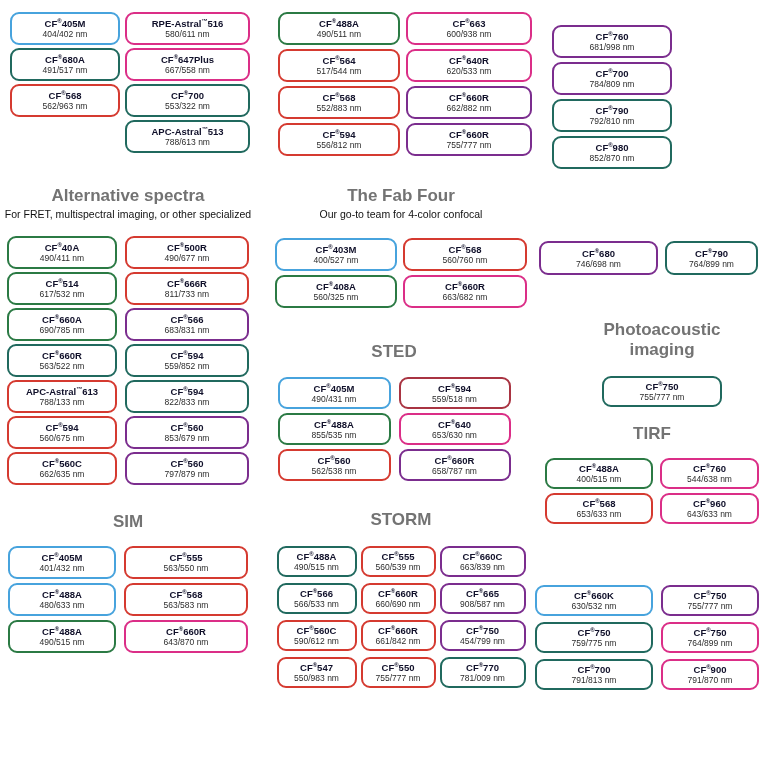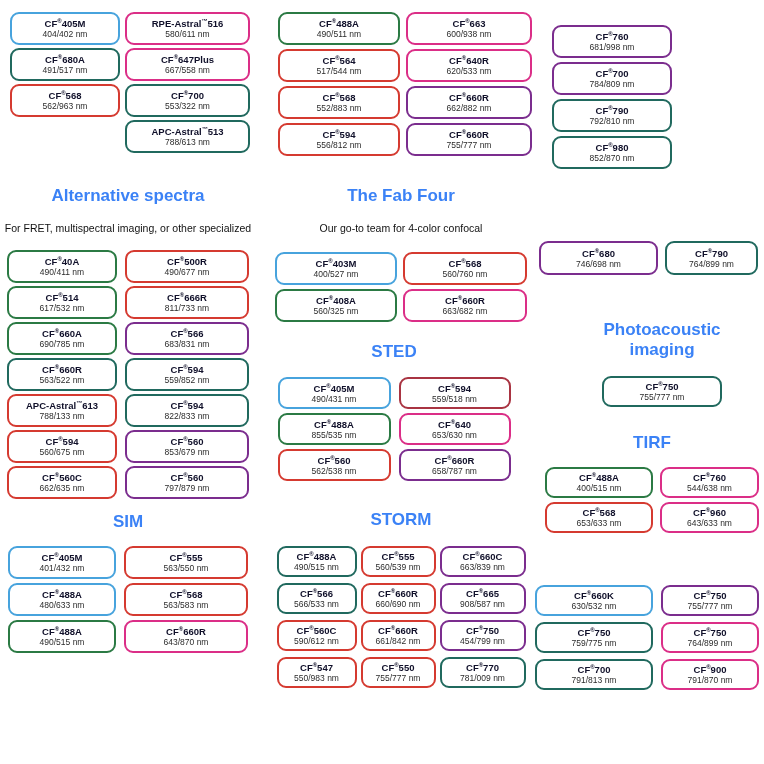--- a/index.html
+++ b/index.html
@@ -1,20 +1,20 @@
 <!DOCTYPE html>
 <html><head>
 <meta charset="utf-8">
 <style>
   html,body{margin:0;padding:0;background:#fff;}
   .canvas{position:relative;width:764px;height:764px;background:#fff;
           font-family:"Liberation Sans",sans-serif;overflow:hidden;}
   .section{position:absolute;}
-  .section-title{font-size:17px;font-weight:700;text-align:center;margin:0;color:#3b82f6;}
-  .section-subtitle{font-size:10.5px;font-weight:400;text-align:center;margin:16px 0 0;color:#111;}
+  .section-title{font-size:17px;font-weight:700;text-align:center;margin:0;color:#737373;}
+  .section-subtitle{font-size:10.5px;font-weight:400;text-align:center;margin:2px 0 0;color:#111;}
   .pills{display:flex;justify-content:center;}
   .col{display:flex;flex-direction:column;gap:3px;}
   .pill{background:#fff;border:2px solid #333;border-radius:9px;height:33px;width:100%;
         box-sizing:border-box;display:flex;flex-direction:column;justify-content:center;
         align-items:center;flex:0 0 auto;}
   .pill-name{font-size:9.5px;font-weight:700;color:#10102a;line-height:11px;white-space:nowrap;}
   .pill-name sup{font-size:6px;line-height:0;}
   .pill-value{font-size:8.5px;color:#2b2b2b;line-height:10px;white-space:nowrap;}
 
   [data-section="top-left"]{left:10px;top:12px;}
@@ -54,21 +54,21 @@
   [data-section="sted"] .col:nth-child(1){width:113px;}
   [data-section="sted"] .col:nth-child(2){width:112px;}
   [data-section="sted"] .pill{height:32px;}
 
   [data-section="photoacoustic"]{left:560px;top:308px;width:204px;}
   [data-section="photoacoustic"] .section-title{max-width:150px;margin:12px auto;}
   [data-section="photoacoustic"] .pills{margin-top:16px;}
   [data-section="photoacoustic"] .col{width:120px;}
   [data-section="photoacoustic"] .pill{height:31px;}
 
-  [data-section="tirf"]{left:540px;top:433px;width:224px;}
+  [data-section="tirf"]{left:540px;top:424px;width:224px;}
   [data-section="tirf"] .pills{gap:7px;margin-top:14px;}
   [data-section="tirf"] .col{gap:4px;}
   [data-section="tirf"] .col:nth-child(1){width:108px;}
   [data-section="tirf"] .col:nth-child(2){width:99px;}
   [data-section="tirf"] .pill{height:31px;}
 
   [data-section="sim"]{left:0;top:512px;width:256px;}
   [data-section="sim"] .pills{gap:8px;margin-top:14px;}
   [data-section="sim"] .col{gap:4px;}
   [data-section="sim"] .col:nth-child(1){width:108px;}

